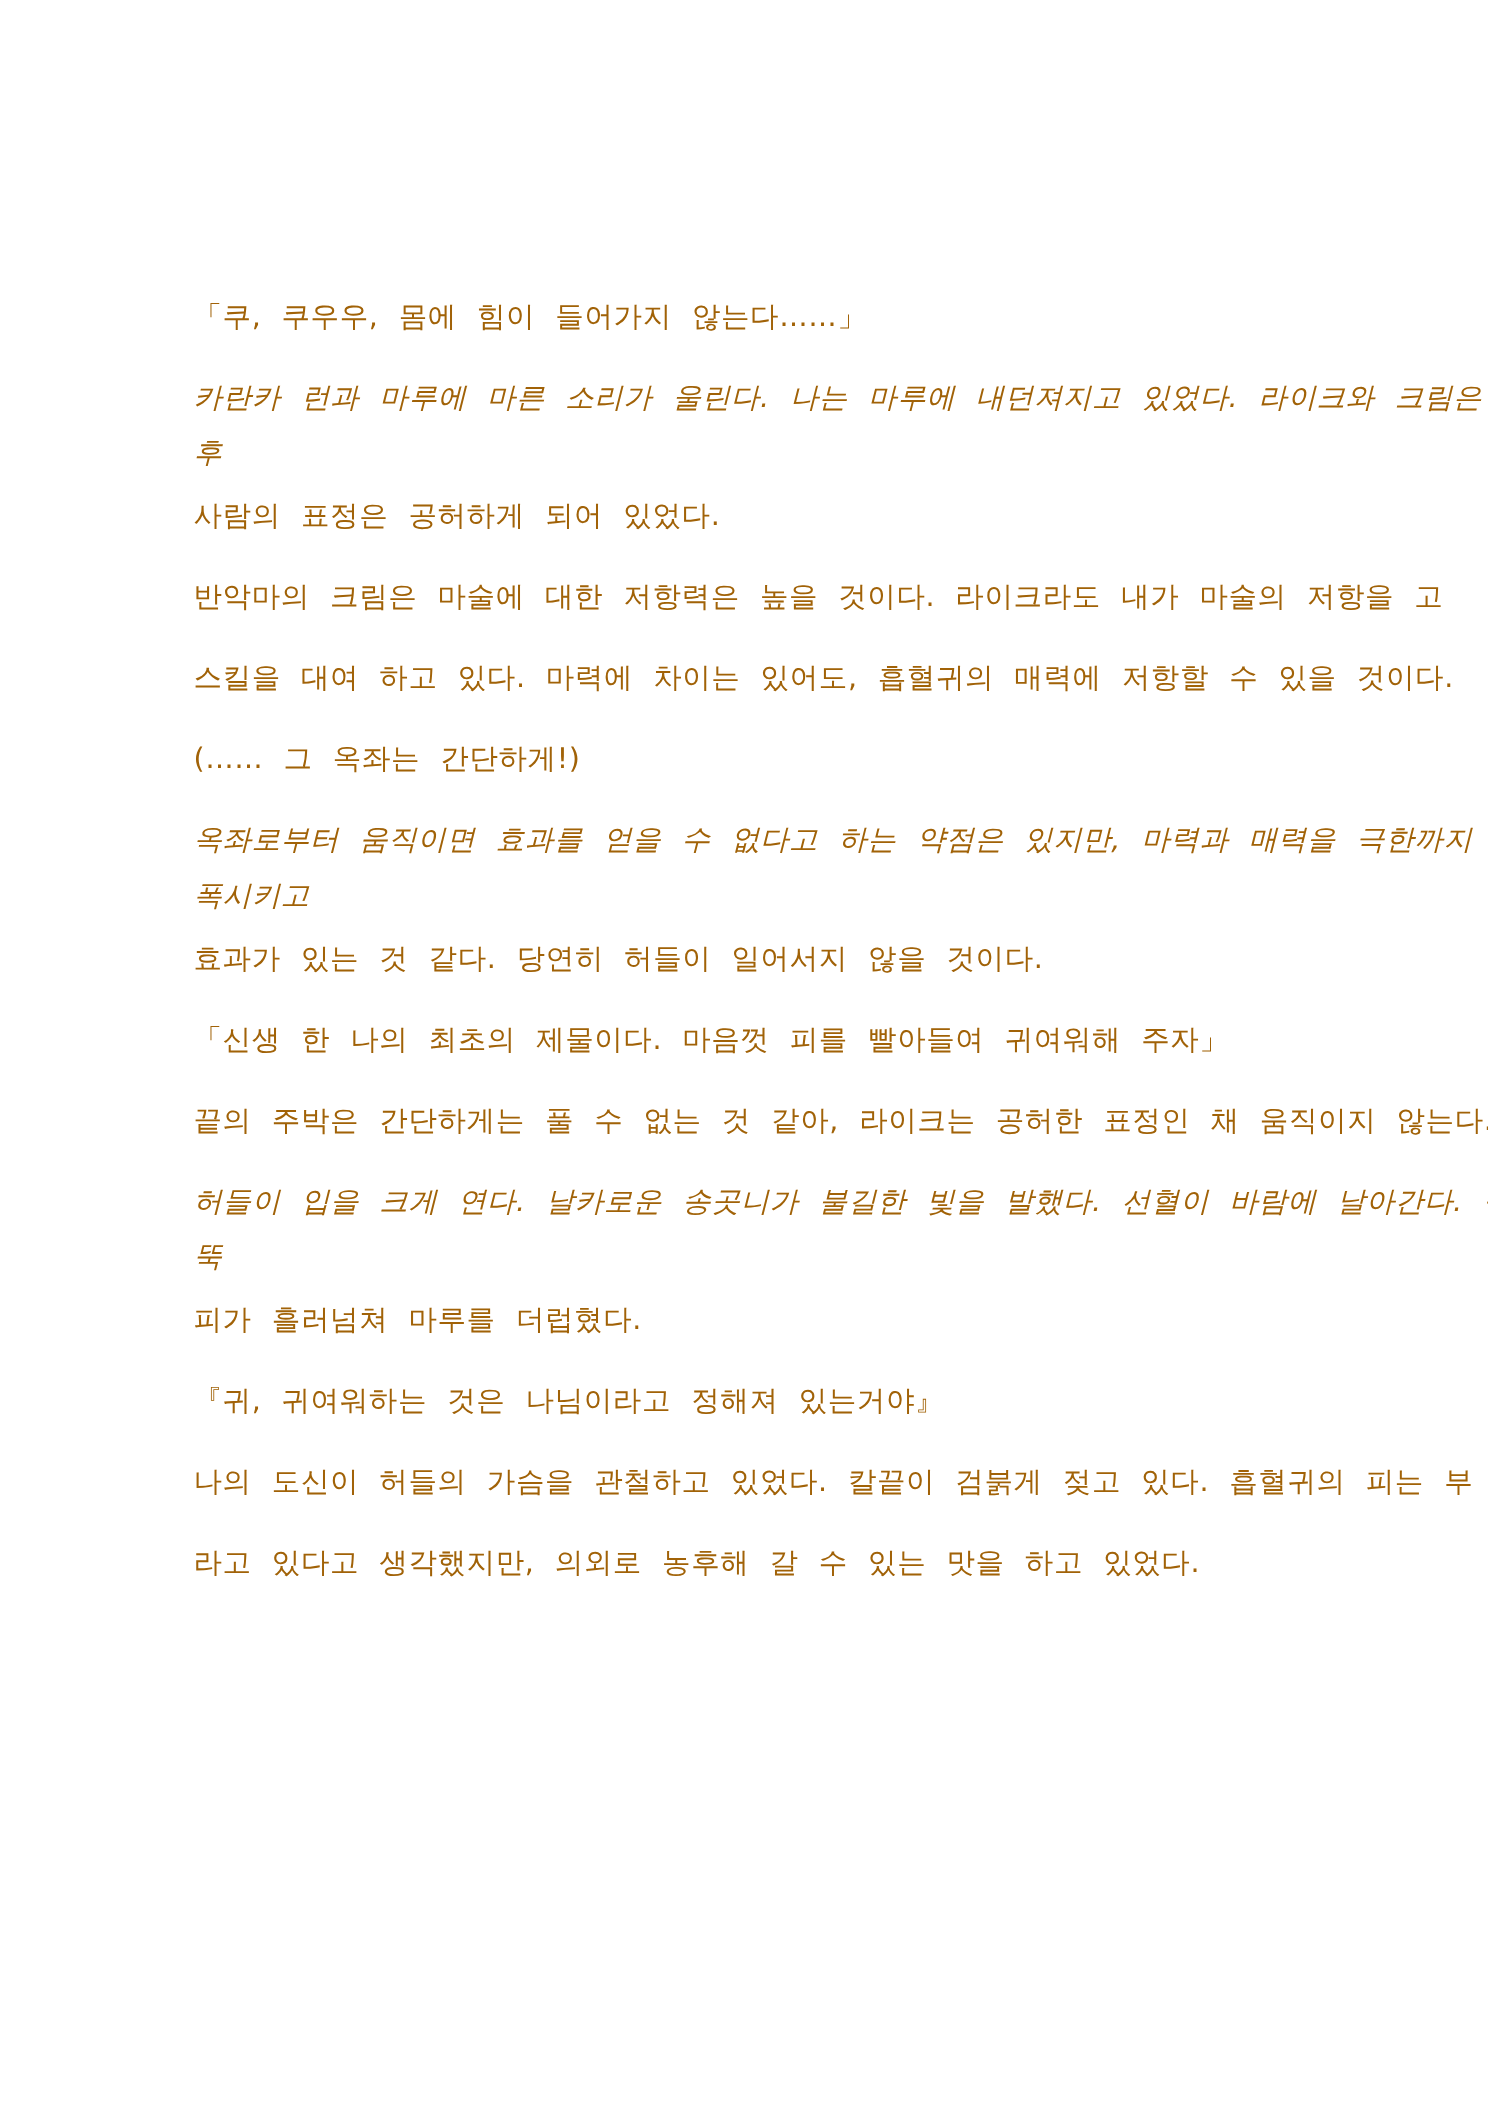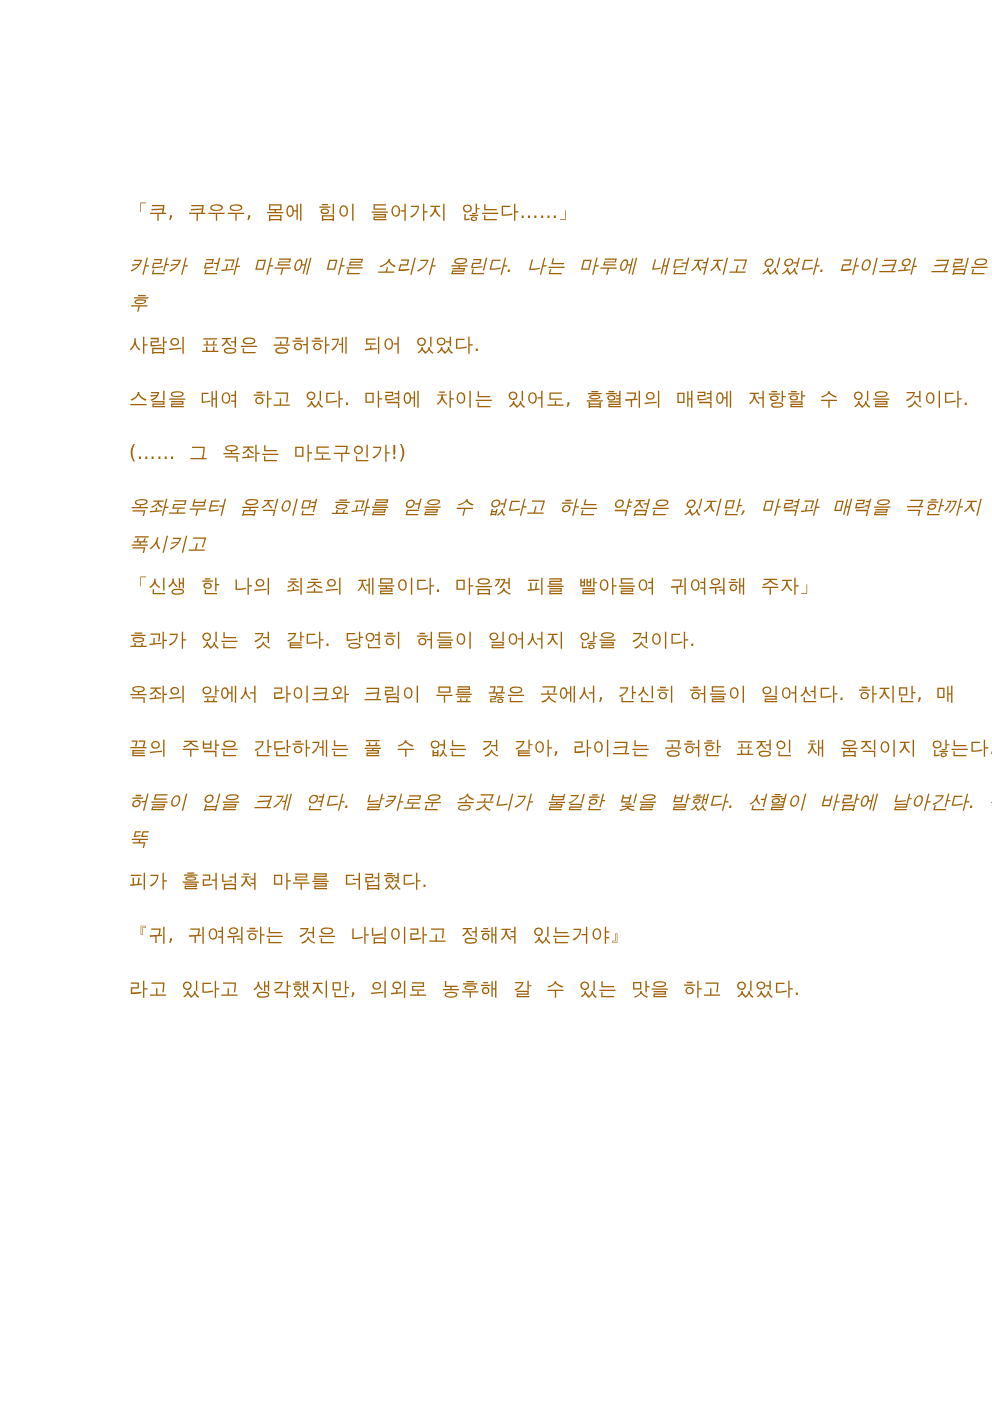--- a/index.html
+++ b/index.html
@@ -53,63 +53,66 @@
       <span class="line">카란카 런과 마루에 마른 소리가 울린다. 나는 마루에 내던져지고 있었다. 라이크와 크림은</span>
       <span class="line">후</span>
     </p>
 
 
     <p class="para">
       <span class="line">사람의 표정은 공허하게 되어 있었다.</span>
     </p>
 
 
+    <p class="para">
+      <span class="line">반악마의 크림은 마술에 대한 저항력은 높을 것이다. 라이크라도 내가 마술의 저항을 고</span>
+    </p>
 
     <p class="para">
       <span class="line">스킬을 대여 하고 있다. 마력에 차이는 있어도, 흡혈귀의 매력에 저항할 수 있을 것이다.</span>
     </p>
 
     <p class="para">
-      <span class="line">(…… 그 옥좌는 마도구인가!)</span>
+      <span class="line">(…… 그 옥좌는 간단하게!)</span>
     </p>
 
     <p class="para tight">
       <span class="line">옥좌로부터 움직이면 효과를 얻을 수 없다고 하는 약점은 있지만, 마력과 매력을 극한까지 증</span>
       <span class="line">폭시키고</span>
     </p>
 
     <p class="para">
-      <span class="line">「신생 한 나의 최초의 제물이다. 마음껏 피를 빨아들여 귀여워해 주자」</span>
-    </p>
-
-    <p class="para">
       <span class="line">효과가 있는 것 같다. 당연히 허들이 일어서지 않을 것이다.</span>
     </p>
 
     <p class="para">
-      <span class="line">옥좌의 앞에서 라이크와 크림이 무릎 꿇은 곳에서, 간신히 허들이 일어선다. 하지만, 매</span>
+      <span class="line">「신생 한 나의 최초의 제물이다. 마음껏 피를 빨아들여 귀여워해 주자」</span>
     </p>
+
 
     <p class="para">
       <span class="line">끝의 주박은 간단하게는 풀 수 없는 것 같아, 라이크는 공허한 표정인 채 움직이지 않는다.</span>
     </p>
 
     <p class="para tight">
       <span class="line">허들이 입을 크게 연다. 날카로운 송곳니가 불길한 빛을 발했다. 선혈이 바람에 날아간다. 뚝</span>
       <span class="line">뚝</span>
     </p>
 
     <p class="para">
       <span class="line">피가 흘러넘쳐 마루를 더럽혔다.</span>
     </p>
 
 
     <p class="para">
       <span class="line">『귀, 귀여워하는 것은 나님이라고 정해져 있는거야』</span>
     </p>
 
+    <p class="para">
+      <span class="line">나의 도신이 허들의 가슴을 관철하고 있었다. 칼끝이 검붉게 젖고 있다. 흡혈귀의 피는 부</span>
+    </p>
 
     <p class="para">
       <span class="line">라고 있다고 생각했지만, 의외로 농후해 갈 수 있는 맛을 하고 있었다.</span>
     </p>
 
   </div>
 </div>
 
 </body></html>

